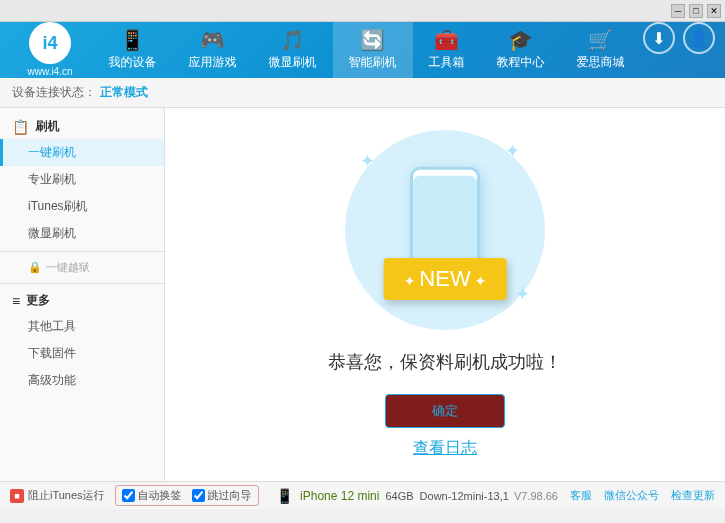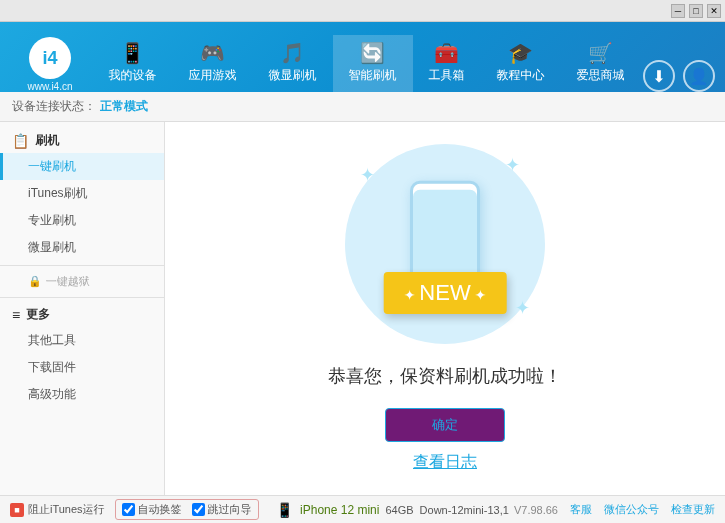--- a/index.html
+++ b/index.html
@@ -26,24 +26,24 @@
       background: #d0d0d0;
       font-size: 9px;
       display: flex;
       align-items: center;
       justify-content: center;
       cursor: pointer;
     }
 
     
     .header {
-      height: 70px;
+      height: 56px;
       background: linear-gradient(135deg, #1da8e0 0%, #0e90d2 50%, #1b7fc4 100%);
       display: flex;
-      align-items: flex-end;
+      align-items: flex-start;
       padding: 0 10px;
     }
     .logo {
       width: 80px;
       display: flex;
       flex-direction: column;
       align-items: center;
       color: white;
     }
     .logo-icon {
@@ -279,21 +279,21 @@
       font-size: 18px;
       color: #333;
       margin-bottom: 20px;
       font-weight: 400;
     }
 
     
     .btn-confirm {
       width: 120px;
       height: 34px;
-      background: #701a75;
+      background: #7f1d1d;
       border: 1px solid #1da8e0;
       color: #1da8e0;
       font-size: 13px;
       border-radius: 4px;
       cursor: pointer;
       display: flex;
       align-items: center;
       justify-content: center;
       margin-bottom: 10px;
       text-align: right;
@@ -431,24 +431,24 @@
   <div class="sidebar">
     <div class="sidebar-section">
       <div class="sidebar-section-header">
         <span class="sidebar-section-icon">📋</span>
         <span>刷机</span>
       </div>
       <div class="sidebar-item active">
         <span>一键刷机</span>
       </div>
       <div class="sidebar-item">
+        <span>专业刷机</span>
+      </div>
+      <div class="sidebar-item">
         <span>iTunes刷机</span>
-      </div>
-      <div class="sidebar-item">
-        <span>专业刷机</span>
       </div>
       <div class="sidebar-item">
         <span>微显刷机</span>
       </div>
     </div>
 
     <div class="sidebar-divider"></div>
 
     <div class="sidebar-section">
       <div class="sidebar-locked">

